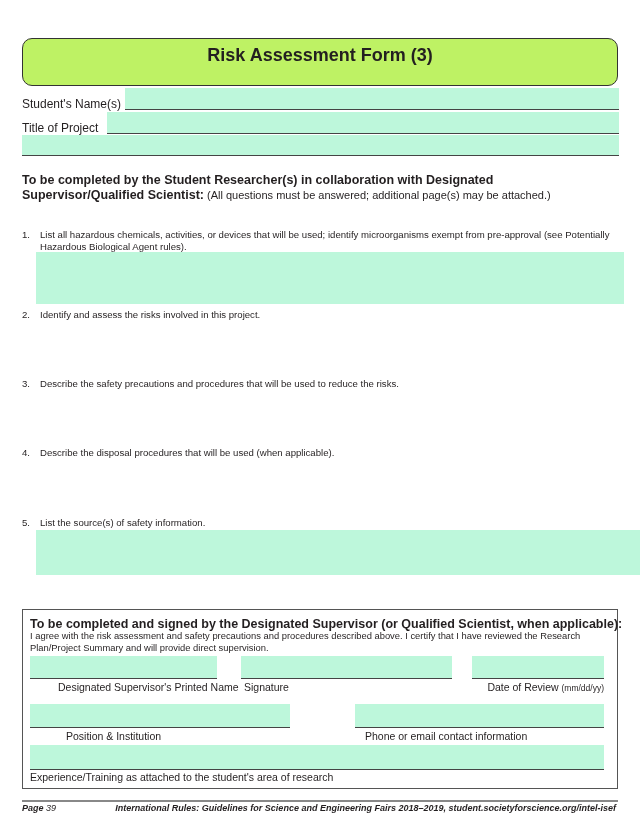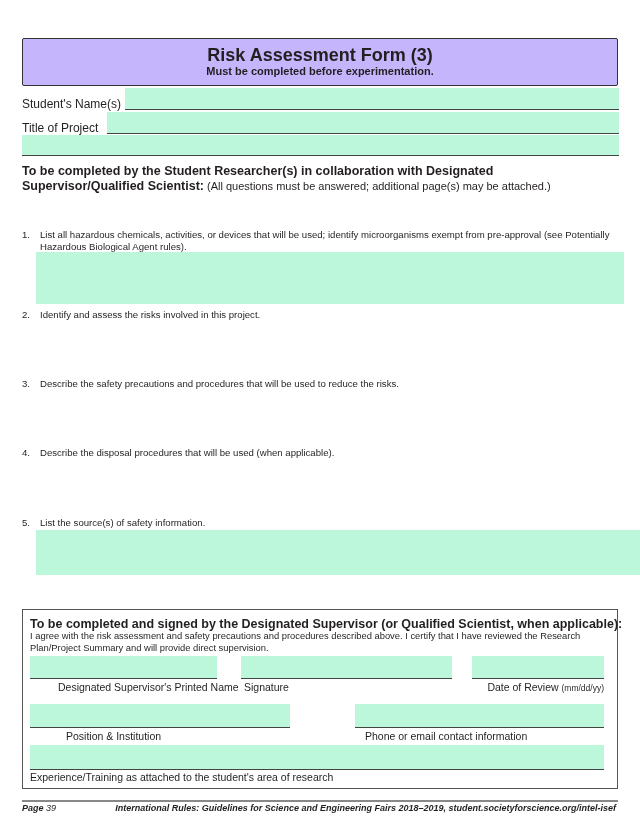--- a/index.html
+++ b/index.html
@@ -1,42 +1,41 @@
 <!DOCTYPE html>
 <html><head>
 <meta charset="utf-8">
 <style>
   html, body { margin:0; padding:0; background:#fff; }
   body { width:640px; height:828px; position:relative; font-family:"Liberation Sans", "DejaVu Sans", sans-serif; color:#231f20; overflow:hidden; }
   .abs { position:absolute; }
-  .header-box { left:22px; top:38px; width:596px; height:48px; border:1.3px solid #333; border-radius:2px; background:#c4b5fd; box-sizing:border-box; text-align:center; }
+  .header-box { left:22px; top:38px; width:596px; height:48px; border:1.3px solid #333; border-radius:10px; background:#bef264; box-sizing:border-box; text-align:center; }
   .header-title { font-size:18px; font-weight:bold; margin-top:6px; line-height:20px; }
   .header-sub { font-size:11px; font-weight:bold; line-height:13px; }
   .label { font-size:12px; white-space:nowrap; }
   .fill { background:#bdf7db; }
   .uline { border-bottom:1.3px solid #444; }
-  .section-intro { left:22px; top:164px; width:590px; font-size:12.5px; line-height:15px; }
+  .section-intro { left:22px; top:173px; width:590px; font-size:12.5px; line-height:15px; }
   .section-intro b { font-weight:bold; }
   .section-intro span.normal { font-size:11px; }
   .q { font-size:9.6px; line-height:12px; }
   .q .num { position:absolute; left:0; }
   .q .txt { position:absolute; left:18px; width:590px; }
   .sup-box { left:22px; top:609px; width:596px; height:180px; border:1.3px solid #555; box-sizing:border-box; }
   .sup-title { left:30px; top:617px; font-size:12.5px; font-weight:bold; white-space:nowrap; }
   .sup-text { left:30px; top:630px; width:570px; font-size:9.4px; line-height:12px; }
   .sm { font-size:10.5px; }
   .footer-line { left:22px; top:800px; width:596px; height:0; border-top:2px solid #888; }
   .footer { top:803px; font-size:9px; font-style:italic; font-weight:bold; white-space:nowrap; }
 </style>
 </head>
 <body>
 
 <div class="abs header-box">
   <div class="header-title">Risk Assessment Form (3)</div>
-  <div class="header-sub">Must be completed before experimentation.</div>
 </div>
 
 <div class="abs label" style="left:22px;top:97px;">Student's Name(s)</div>
 <div class="abs fill uline" style="left:125px;top:88px;width:494px;height:21px;"></div>
 
 <div class="abs label" style="left:22px;top:121px;">Title of Project</div>
 <div class="abs fill uline" style="left:107px;top:112px;width:512px;height:21px;"></div>
 <div class="abs fill uline" style="left:22px;top:135px;width:597px;height:20px;"></div>
 
 <div class="abs section-intro">

